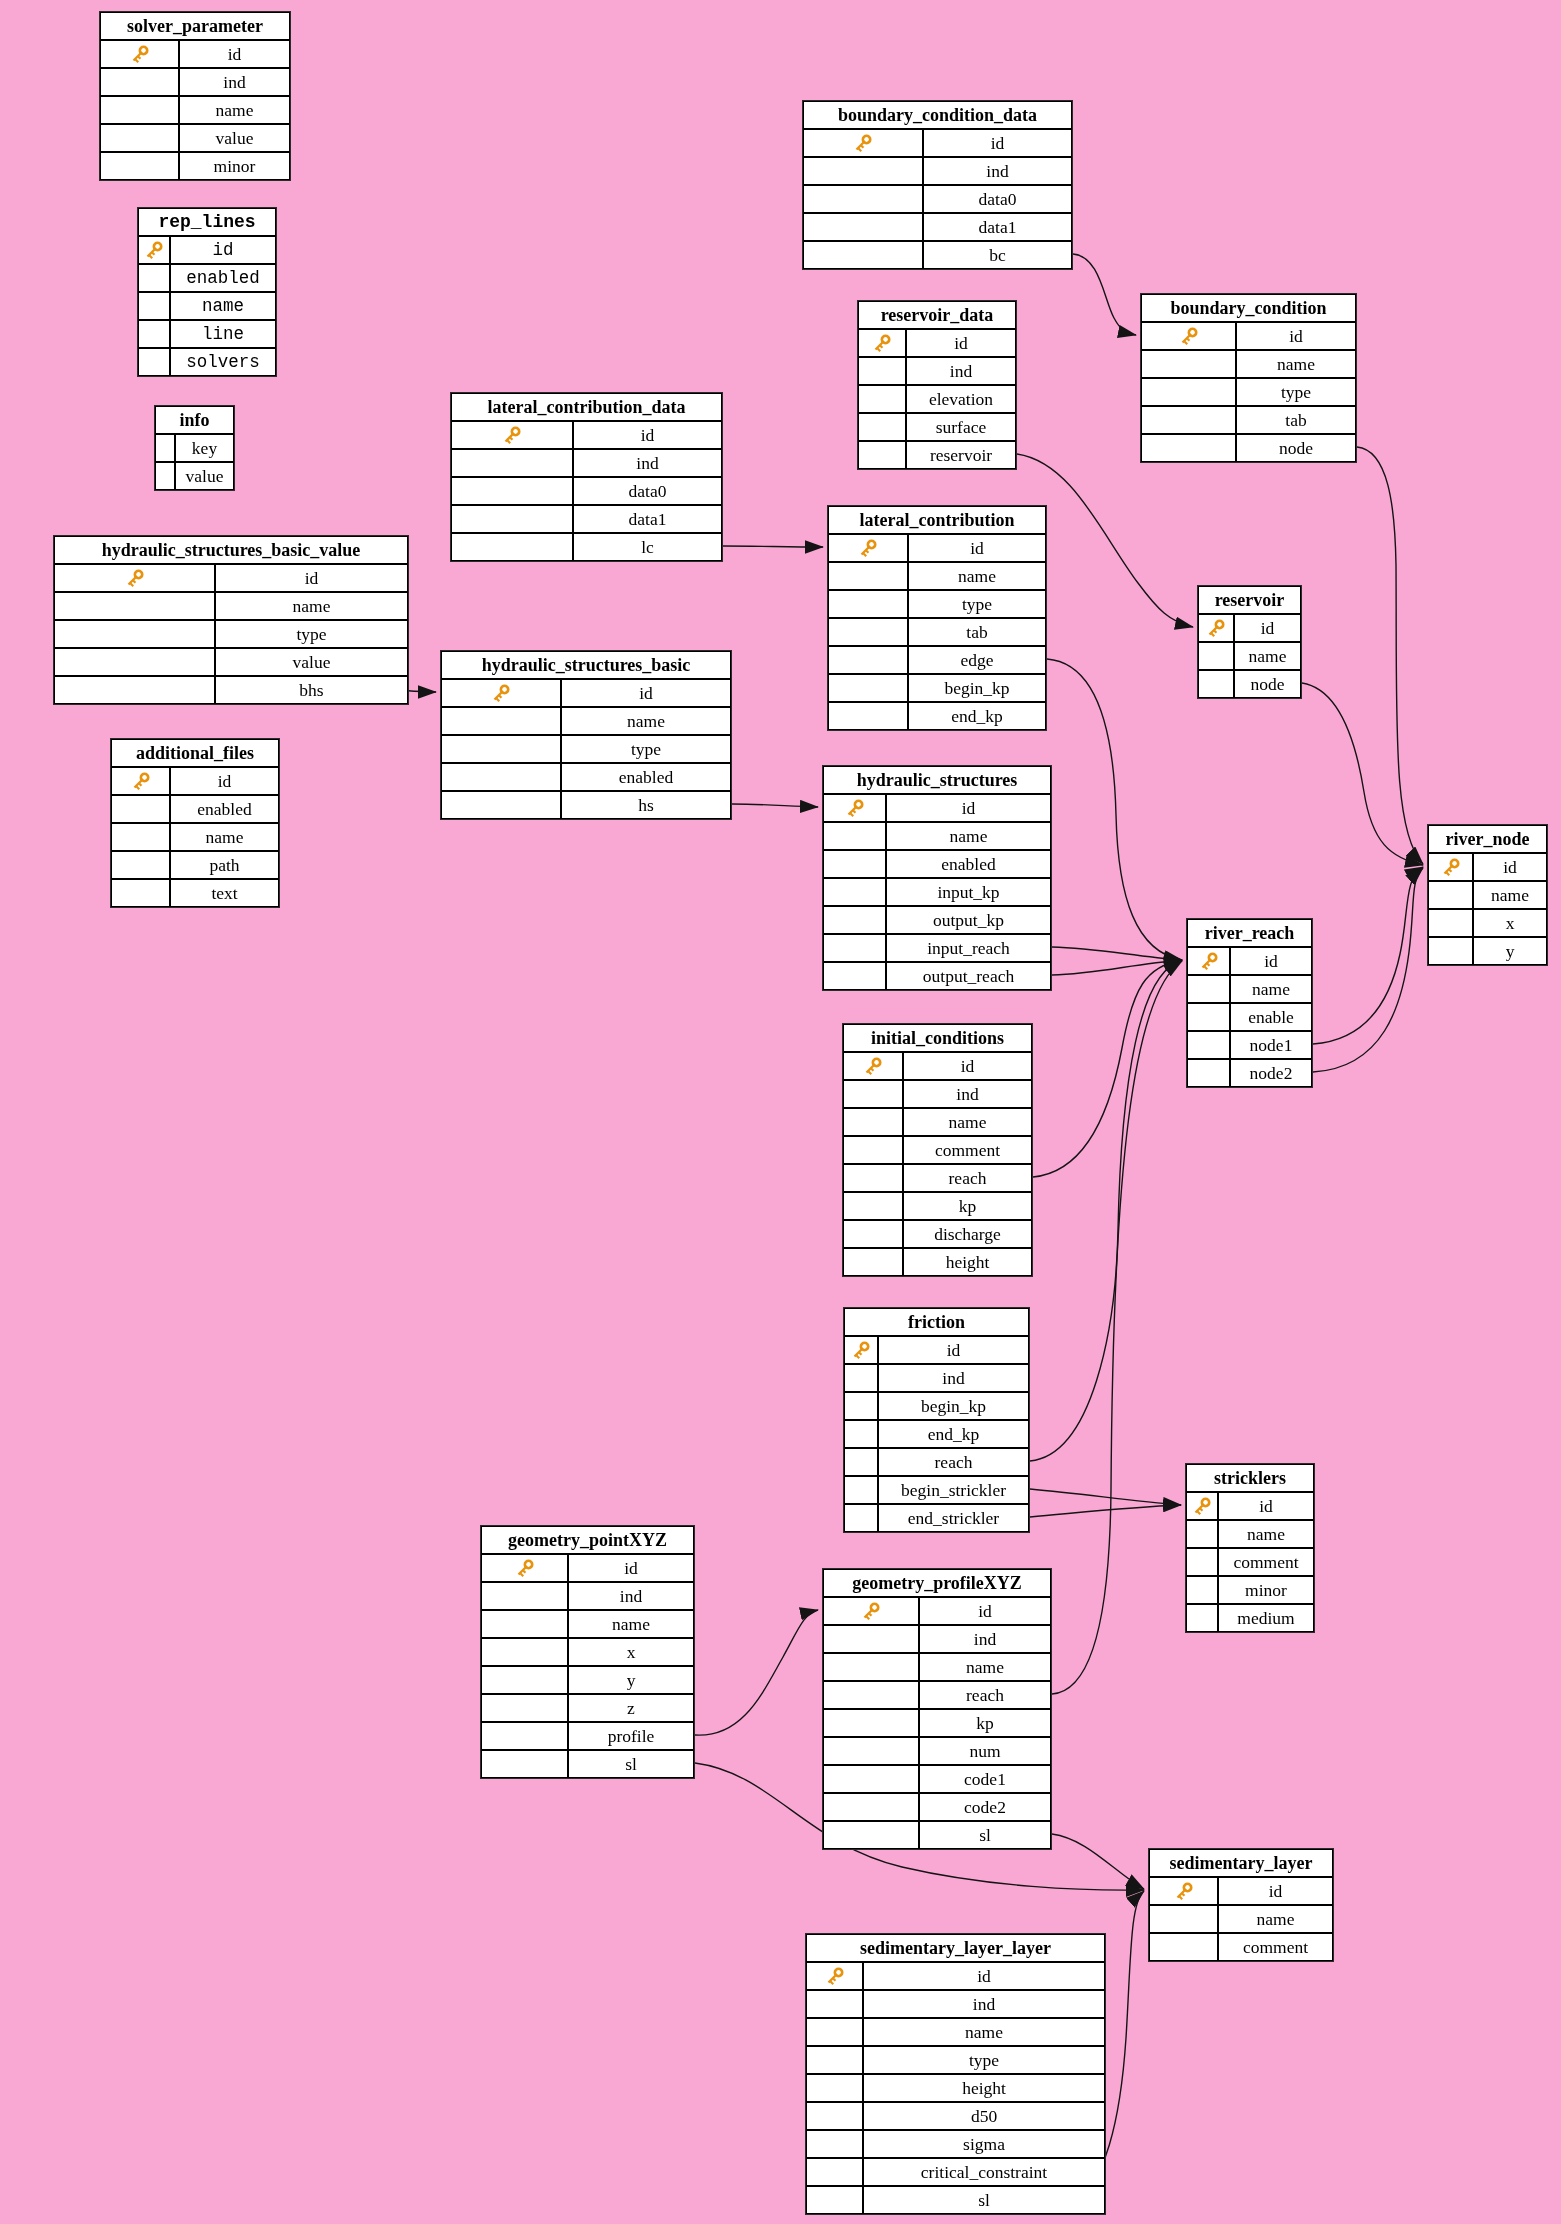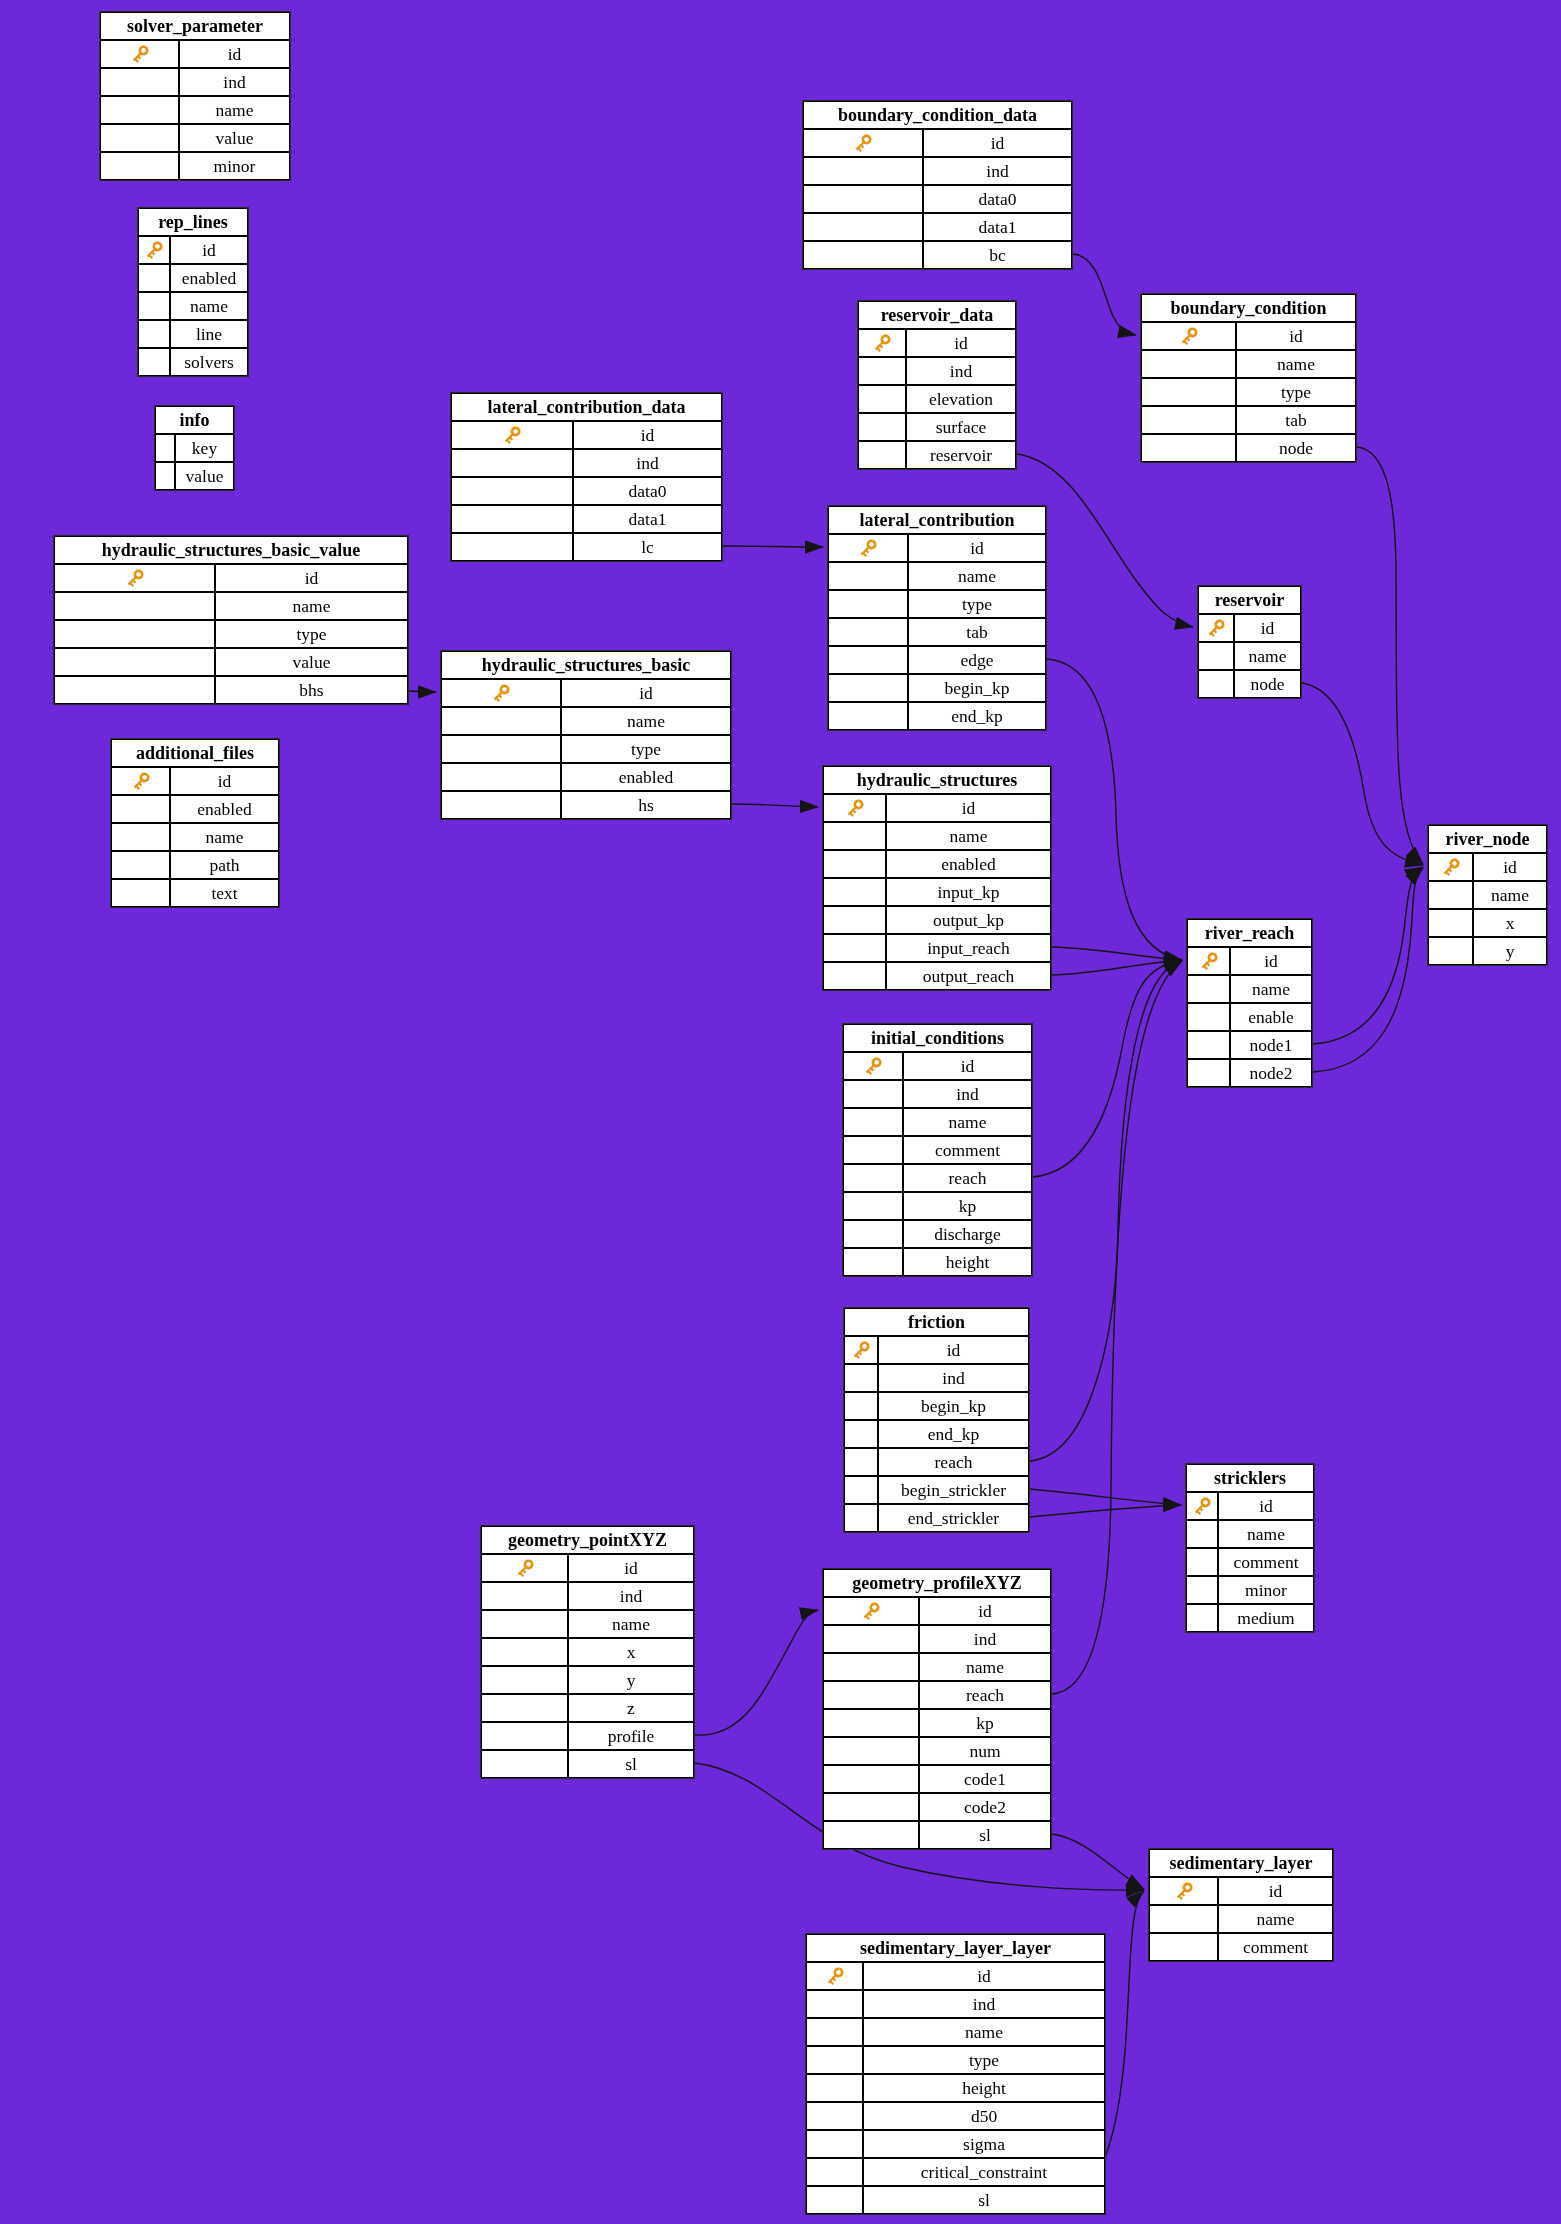--- a/index.html
+++ b/index.html
@@ -1,16 +1,16 @@
 <!DOCTYPE html>
 <html><head>
 <meta charset="utf-8">
 <style>
   html,body { margin:0; padding:0; background:#ffffff; }
-  #canvas { position:relative; width:1561px; height:2224px; background:#6d28d9;
+  #canvas { position:relative; width:1561px; height:2224px; background:#f9a8d4;
             font-family:"Liberation Serif","DejaVu Serif",serif; }
   #edges { position:absolute; left:0; top:0; pointer-events:none; }
   #edges path.rel { fill:none; stroke:#141414; stroke-width:1.4px; }
   .tbl { position:absolute; }
   .tbl table { border-collapse:separate; border-spacing:0; width:100%;
                table-layout:fixed; background:#ffffff; border:1px solid #2b2b2b; }
   .tbl th.title { border:1px solid #000; font-weight:bold; font-size:18px;
                   height:26px; text-align:center; padding:0 2px; overflow:hidden;
                   white-space:nowrap; }
   .tbl td { border:1px solid #000; height:26px; font-size:17.5px; text-align:center;
@@ -85,21 +85,21 @@
               <td class="k"></td>
               <td class="f">value</td>
             </tr>
             <tr>
               <td class="k"></td>
               <td class="f">minor</td>
             </tr>
           </tbody>
         </table>
       </div>
-      <div class="tbl" style="left: 137px; top: 207px; width: 112px;">
+      <div class="tbl" style="left: 137px; top: 207px; width: 140px; font-family: Liberation Mono, monospace;">
         <table>
           <colgroup>
             <col style="width:32px">
             <col>
           </colgroup>
           <tbody>
             <tr>
               <th colspan="2" class="title">rep_lines</th>
             </tr>
             <tr>

